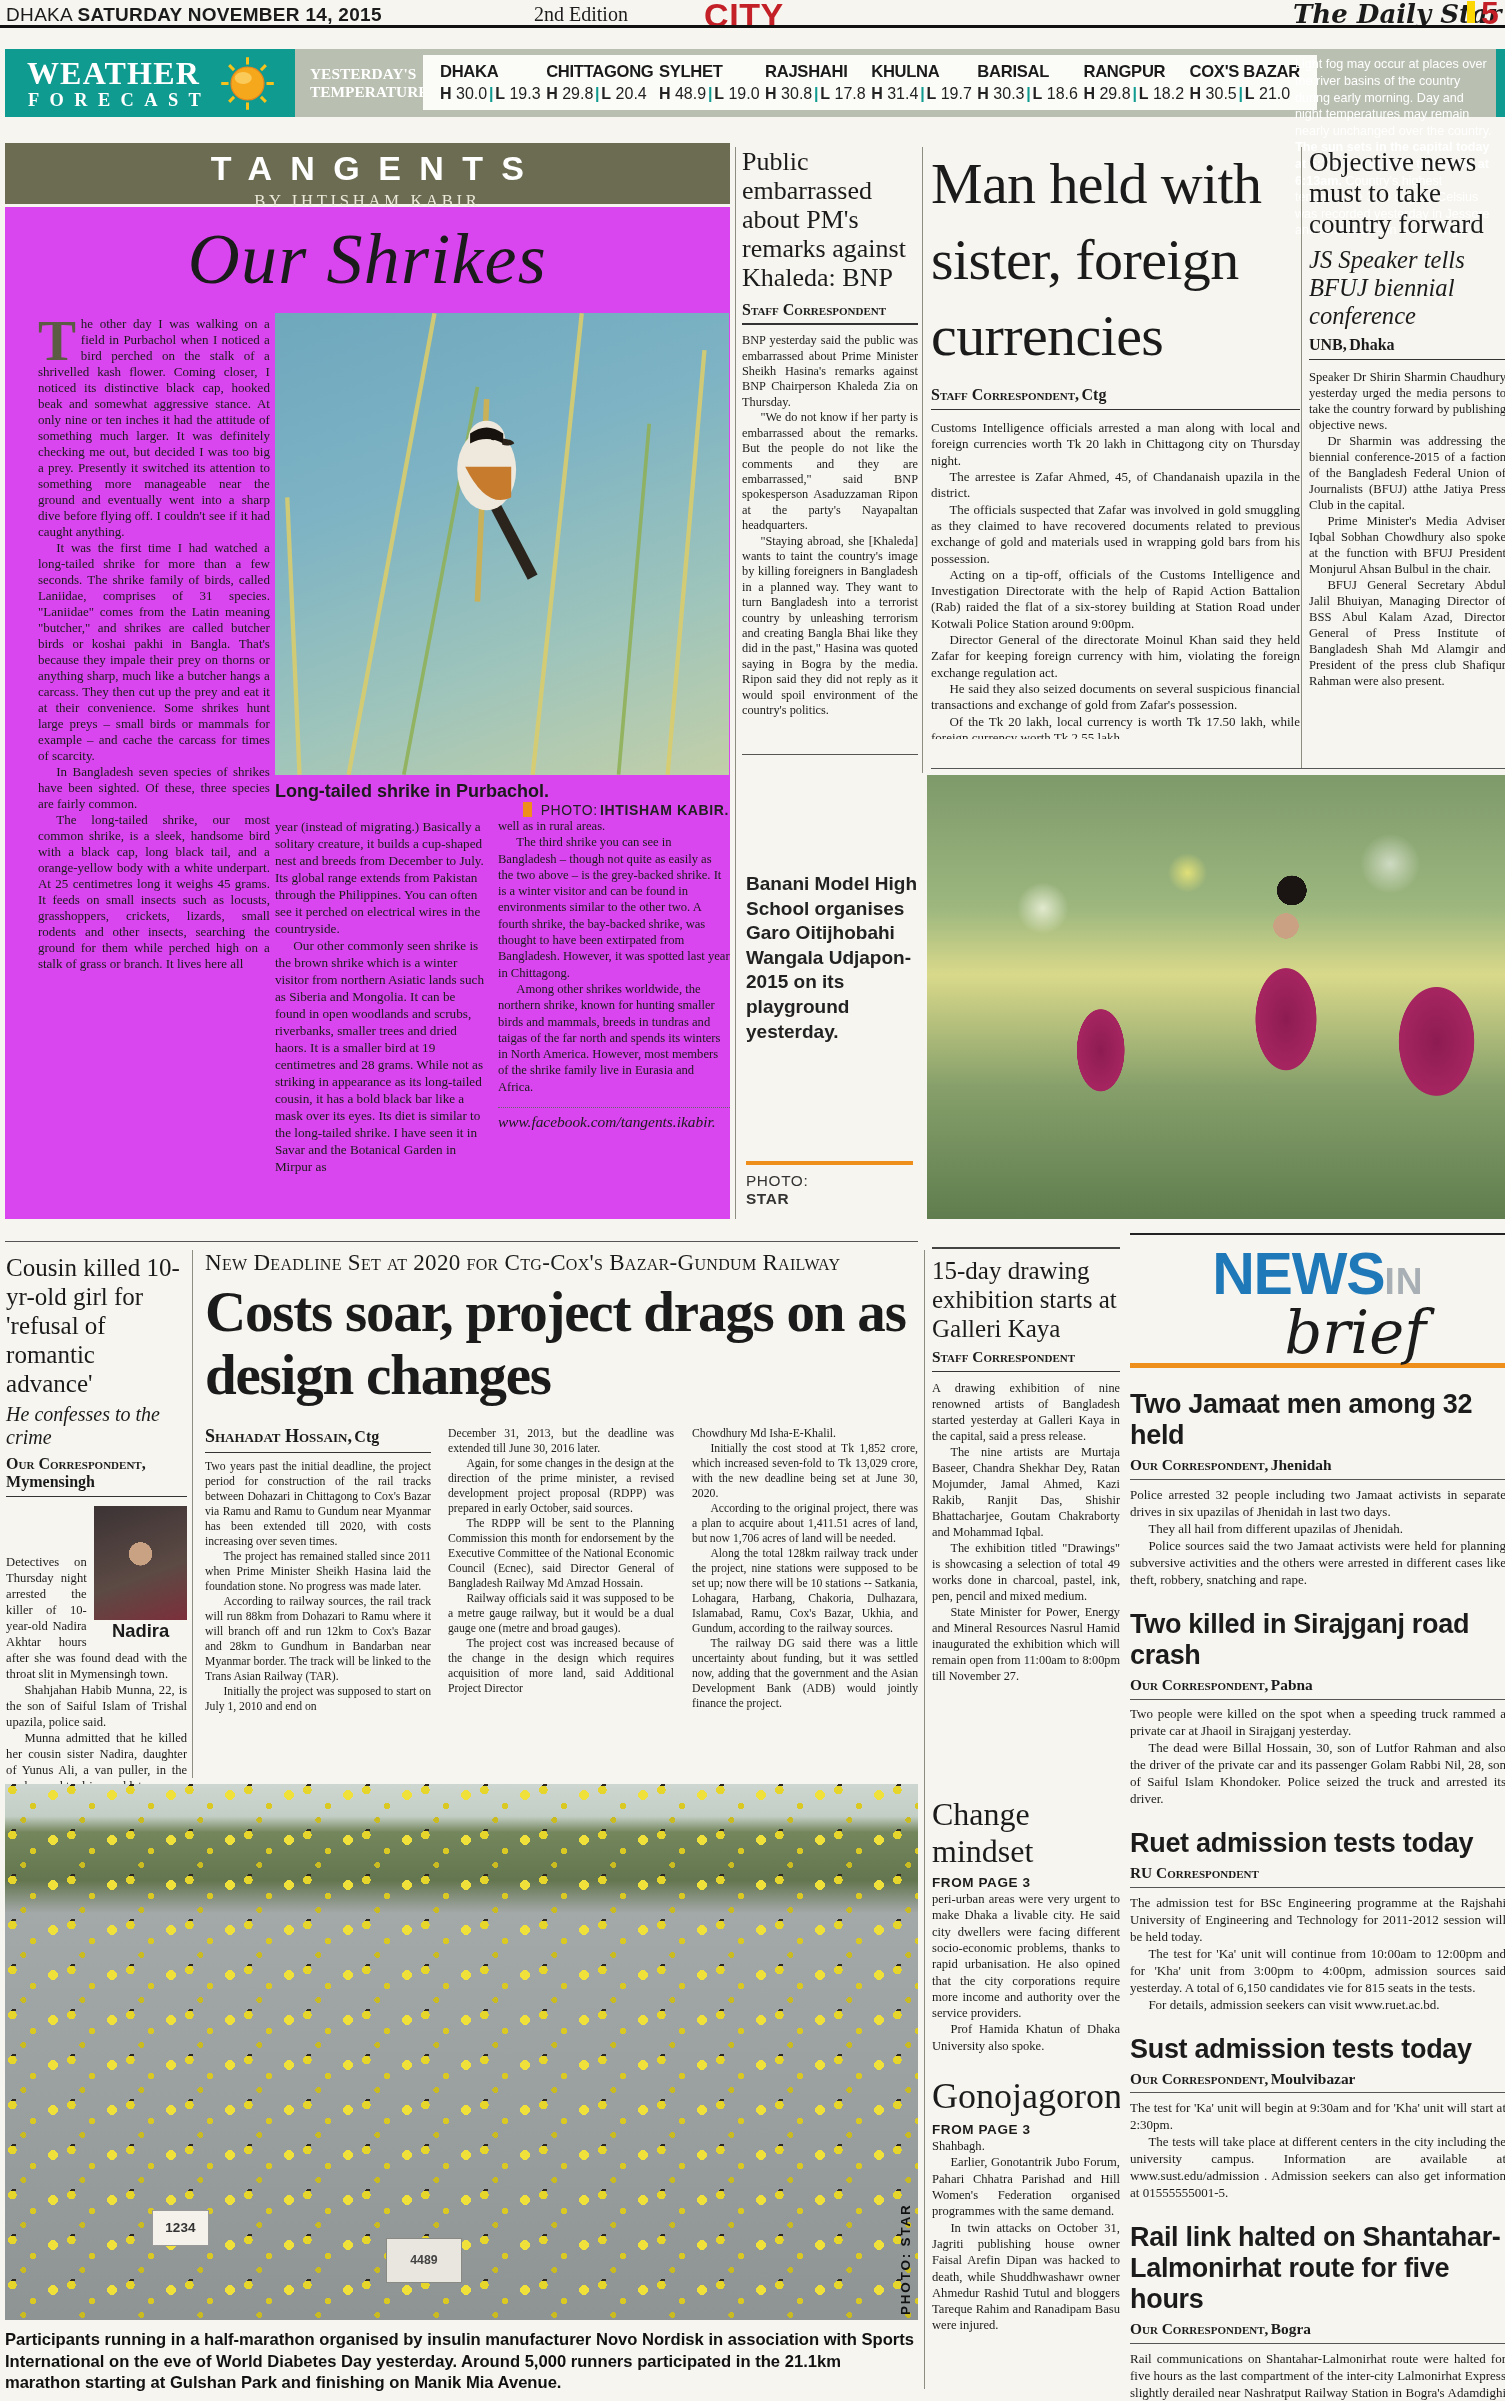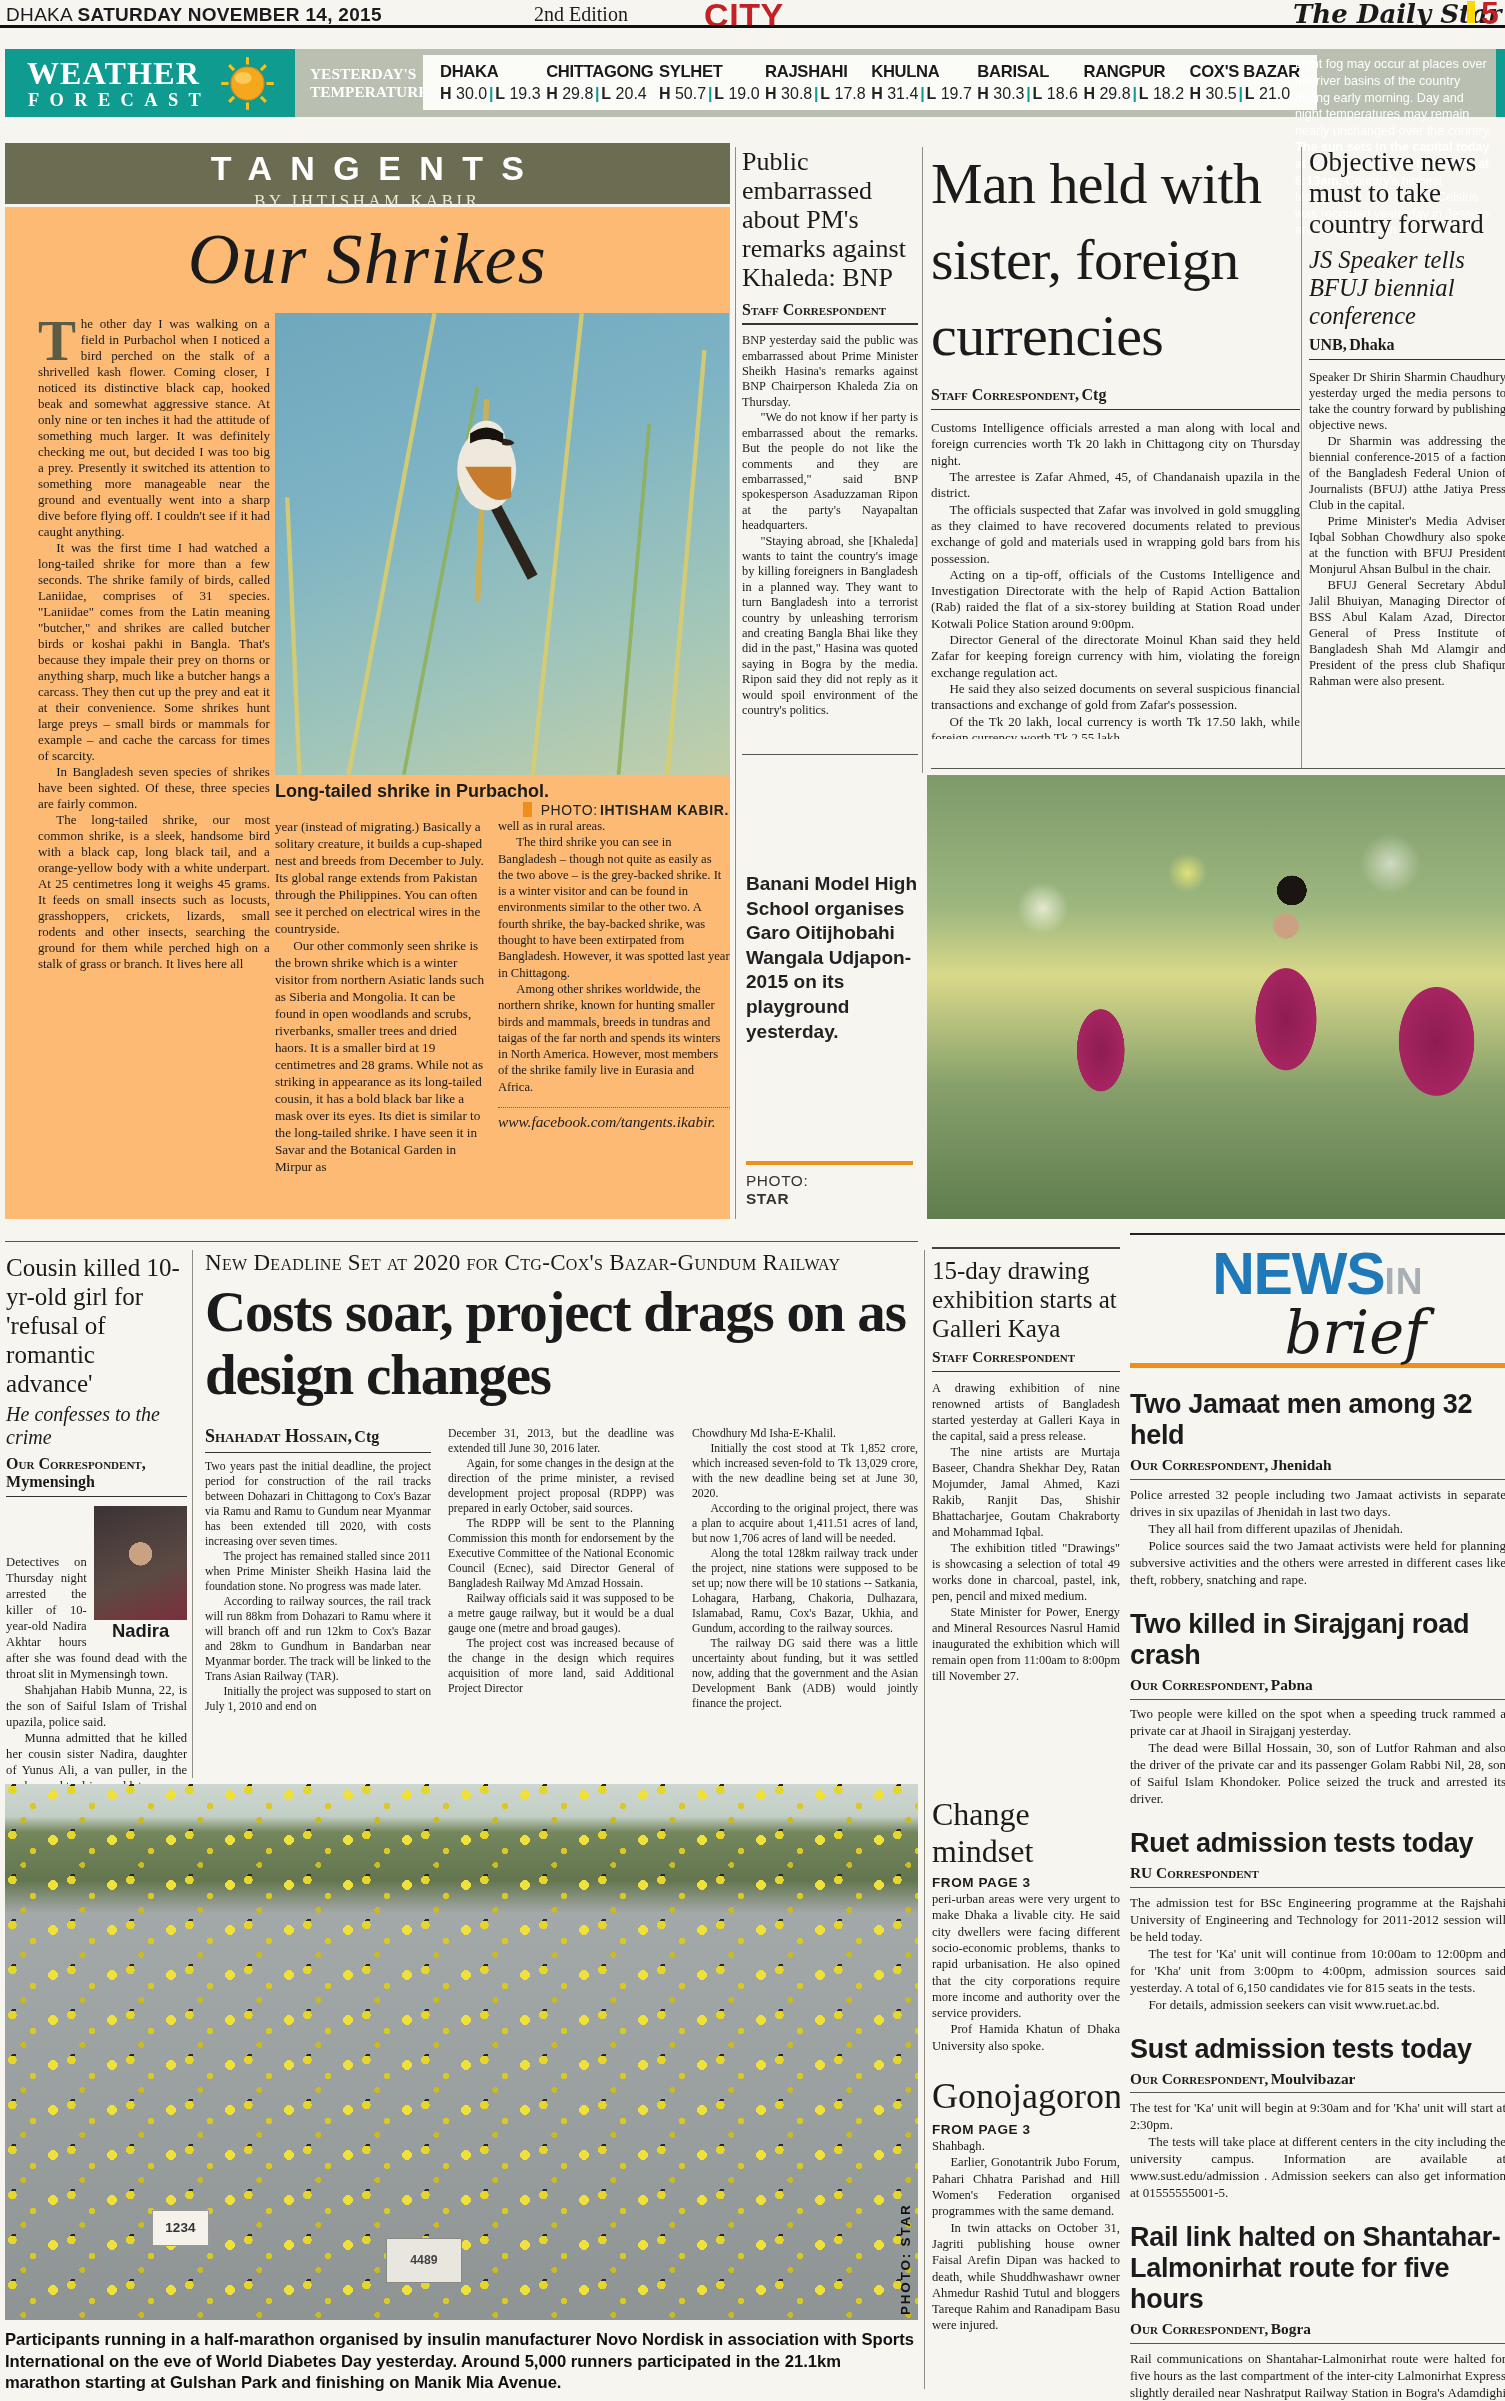--- a/index.html
+++ b/index.html
@@ -30,21 +30,21 @@
   .wcities{background:#fbfbf8;display:flex;align-items:center;justify-content:space-between;padding:0 17px;}
   .city .cname{font-size:16.6px;font-weight:bold;font-family:"Liberation Sans",sans-serif;letter-spacing:-0.3px;}
   .city .ctemp{font-size:16px;font-family:"Liberation Sans",sans-serif;margin-top:2.5px;color:#222;}
   .city .sep{color:#0f9b90;font-weight:bold;padding:0 1.8px;}
   .wforecast{color:#fff;font-family:"Liberation Sans",sans-serif;font-size:12.6px;line-height:16.6px;}
   .wteal-end{background:#0f9b90;}
   
   .tg-band{background:#6c6c53;color:#fff;text-align:center;}
   .tg-title{font-size:34px;font-weight:bold;font-family:"Liberation Sans",sans-serif;letter-spacing:18.4px;padding-left:18.4px;}
   .tg-by{font-size:16.6px;letter-spacing:3.7px;color:#eceadb;margin-top:2.5px;}
-  .tg-area{background:#fdba74;}
+  .tg-area{background:#d946ef;}
   .tg-head{font-size:72px;font-style:italic;text-align:center;letter-spacing:1.2px;}
   .tg-body{font-size:13px;line-height:16px;}
   .tg-body2{font-size:13.2px;line-height:17px;}
   .tg-body3{font-size:12.6px;line-height:16.3px;}
   .dropcap p:first-child::first-letter{float:left;font-size:57px;line-height:44px;padding:2.5px 4.9px 0 0;color:#5c5c44;font-weight:bold;}
   .photo-cap{font-size:18px;font-weight:bold;font-family:"Liberation Sans",sans-serif;}
   .credit{font-size:14px;font-family:"Liberation Sans",sans-serif;color:#222;letter-spacing:0.6px;}
   .orange-sq{display:inline-block;width:8.6px;height:14.7px;background:#ee8f1c;margin-right:8.6px;vertical-align:-1.8px;}
   .dots{border-top:1.8px dotted #666;margin:12.3px 0 6.1px;}
   .fb{font-size:15.4px;font-style:italic;}
@@ -136,21 +136,21 @@
       <div class="city">
           <div class="cname">DHAKA</div>
           <div class="ctemp"><b>H</b> <span>30.0</span><span class="sep">|</span><b>L</b> <span>19.3</span></div>
         </div>
       <div class="city">
           <div class="cname">CHITTAGONG</div>
           <div class="ctemp"><b>H</b> <span>29.8</span><span class="sep">|</span><b>L</b> <span>20.4</span></div>
         </div>
       <div class="city">
           <div class="cname">SYLHET</div>
-          <div class="ctemp"><b>H</b> <span>50.7</span><span class="sep">|</span><b>L</b> <span>19.0</span></div>
+          <div class="ctemp"><b>H</b> <span>48.9</span><span class="sep">|</span><b>L</b> <span>19.0</span></div>
         </div>
       <div class="city">
           <div class="cname">RAJSHAHI</div>
           <div class="ctemp"><b>H</b> <span>30.8</span><span class="sep">|</span><b>L</b> <span>17.8</span></div>
         </div>
       <div class="city">
           <div class="cname">KHULNA</div>
           <div class="ctemp"><b>H</b> <span>31.4</span><span class="sep">|</span><b>L</b> <span>19.7</span></div>
         </div>
       <div class="city">

